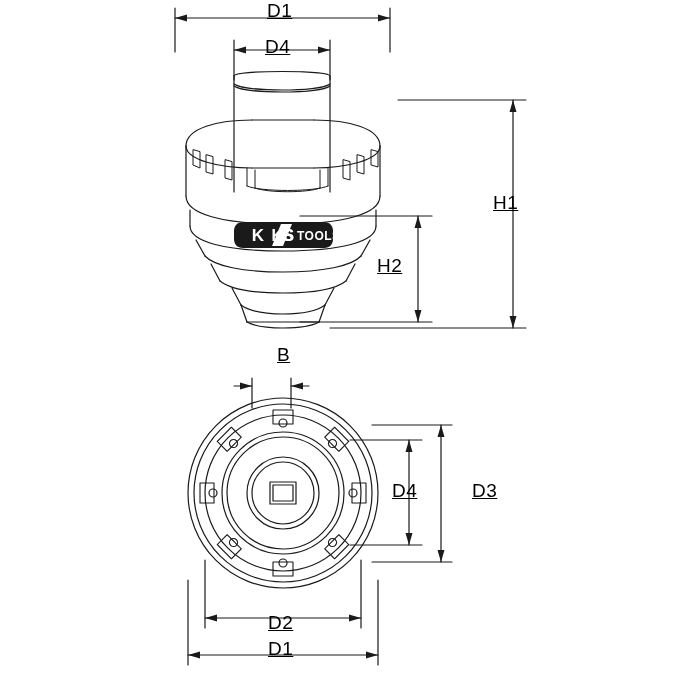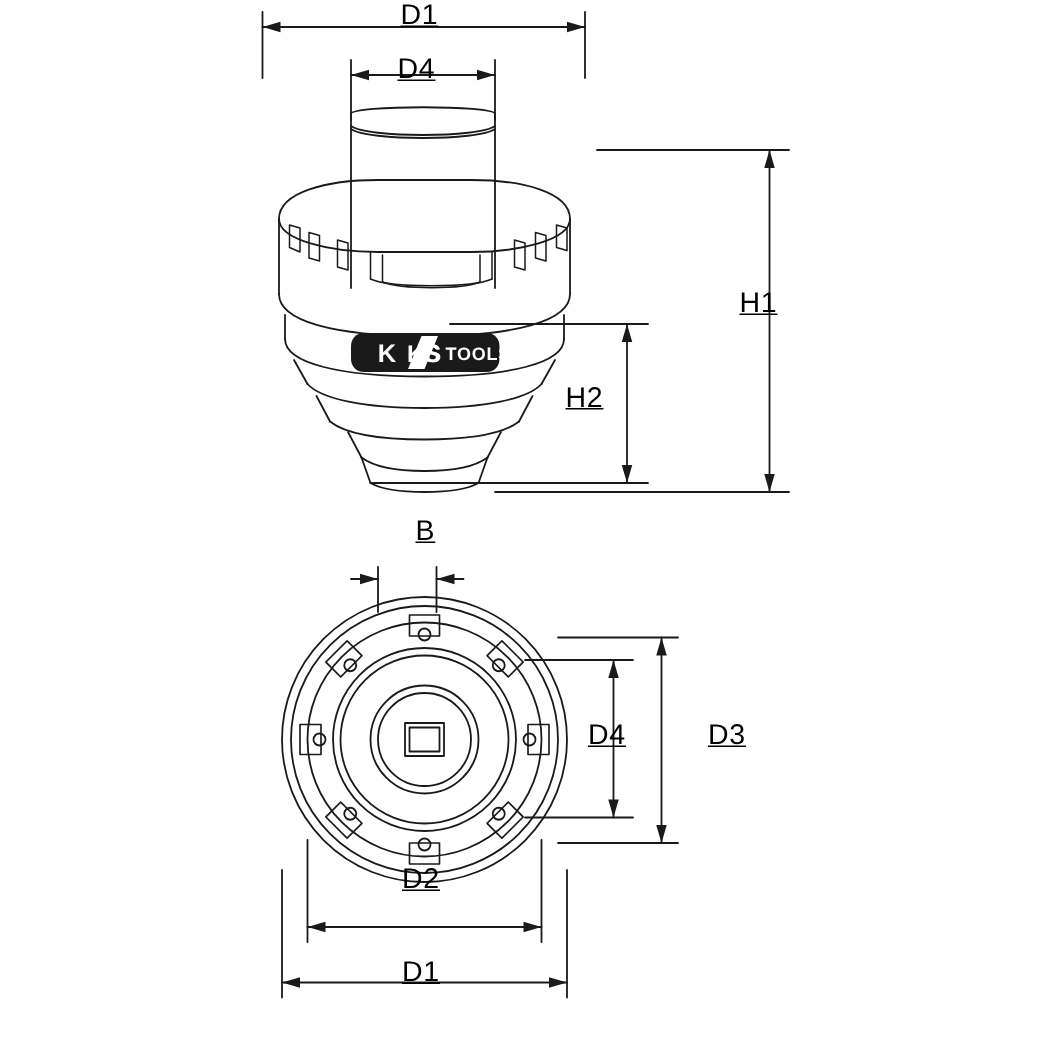--- a/index.html
+++ b/index.html
@@ -194,16 +194,16 @@
     <text x="288" y="241" text-anchor="middle" font-family="Liberation Sans, sans-serif" font-size="17" font-weight="bold" fill="#ffffff">S</text>
   </svg>
 
   <div class="lbl" style="left:267px;top:0px;">D1</div>
   <div class="lbl" style="left:265px;top:36px;">D4</div>
   <div class="lbl" style="left:493px;top:192px;">H1</div>
   <div class="lbl" style="left:377px;top:255px;">H2</div>
   <div class="lbl" style="left:277px;top:344px;">B</div>
   <div class="lbl" style="left:392px;top:480px;">D4</div>
   <div class="lbl" style="left:428px;top:480px;margin-left:44px;">D3</div>
-  <div class="lbl" style="left:268px;top:576px;text-align:center;">D2</div>
+  <div class="lbl" style="left:268px;top:612px;text-align:center;">D2</div>
   <div class="lbl" style="left:268px;top:638px;">D1</div>
 
 </div>
 
 </body></html>

